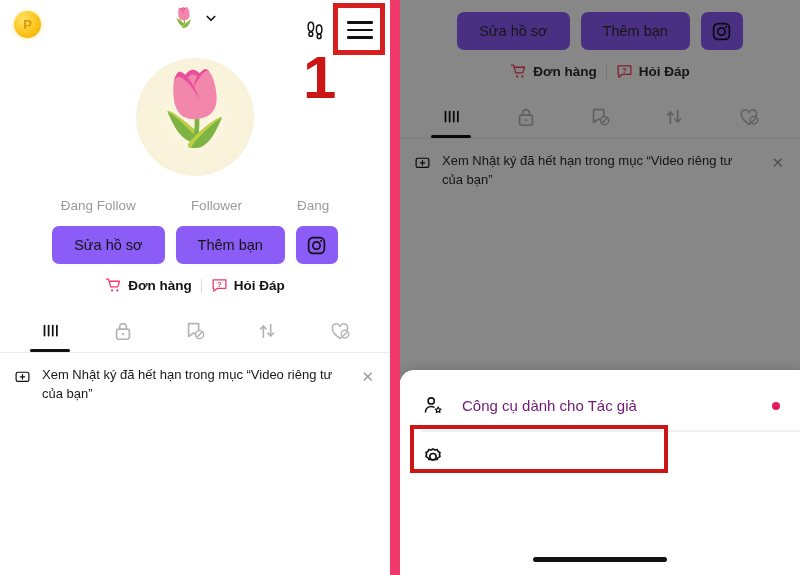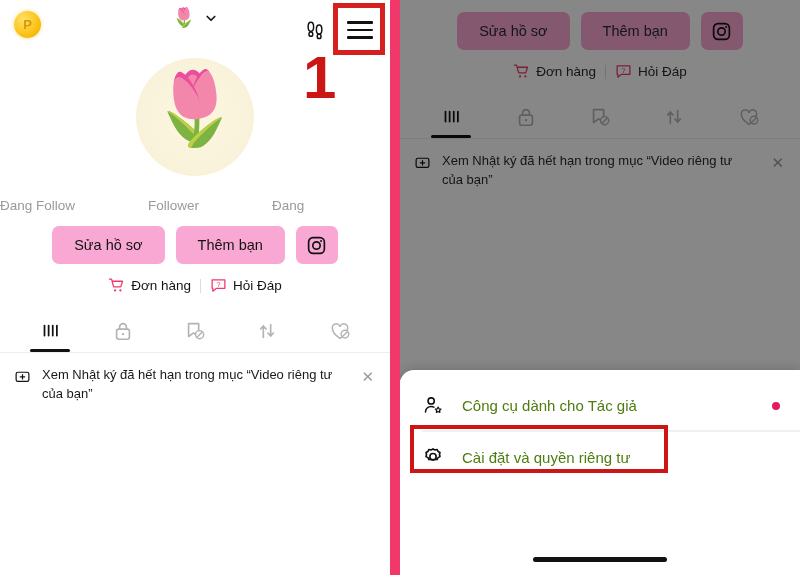--- a/index.html
+++ b/index.html
@@ -52,35 +52,35 @@
   
   .avatar-wrap{display:flex;justify-content:center;margin-top:6px;}
   .avatar{
     width:118px;height:118px;border-radius:50%;
     background:radial-gradient(circle at 50% 50%, #FCF6E0 0%, #FAF3DC 60%, #F6EED1 100%);
     position:relative;overflow:hidden;
   }
   .tulip-big{position:absolute;left:0;right:0;top:14px;text-align:center;font-size:72px;line-height:1;}
 
   
-  .stats{display:flex;gap:73px;margin-top:22px;}
+  .stats{display:flex;justify-content:center;gap:55px;margin-top:22px;}
   .stats span{font-size:13.5px;color:#9a9a9a;}
 
   
   .actions{display:flex;justify-content:center;gap:11px;margin-top:13px;}
   .btn{
-    background:#f9a8d4;border-radius:7px;height:38px;
+    background:#8b5cf6;border-radius:7px;height:38px;
     display:flex;align-items:center;justify-content:center;
     font-size:14.5px;color:#131313;padding:0 22px;border:none;
   }
   .btn.sq{width:42px;padding:0;}
 
   
   .links{display:flex;justify-content:center;align-items:center;gap:9px;margin-top:13px;}
-  .link{display:flex;align-items:center;gap:6px;font-size:13.5px;color:#141414;font-weight:normal;}
+  .link{display:flex;align-items:center;gap:6px;font-size:13.5px;color:#141414;font-weight:bold;}
   .vbar{width:1px;height:14px;background:#dcdcdc;}
 
   
   .tabs{display:flex;justify-content:space-around;align-items:flex-end;margin-top:18px;padding:0 14px;height:40px;}
   .tab{display:flex;flex-direction:column;align-items:center;gap:7px;width:52px;}
   .tab .ul{width:40px;height:2.6px;background:#111;border-radius:2px;}
   .tab .ul.off{background:transparent;}
   .tabsep{height:1px;background:#ededed;margin-top:0px;}
 
   
@@ -95,21 +95,21 @@
   .panel.right .btn,
   .panel.right .link{color:#2a2a2a;}
 
   
   .sheet{
     position:absolute;left:0;right:0;bottom:0;height:205px;background:#fff;
     border-top-left-radius:14px;border-top-right-radius:0;
     box-shadow:0 -3px 9px rgba(0,0,0,.12);z-index:10;
   }
   .mi{display:flex;align-items:center;gap:18px;height:50px;padding:0 0 0 22px;position:relative;}
-  .mi .lbl{font-size:15px;color:#4d7c0f;}
+  .mi .lbl{font-size:15px;color:#701a75;}
   .mi .dot{position:absolute;right:20px;top:22px;width:8px;height:8px;border-radius:50%;background:#E31B60;}
   .mi-sep{height:1px;background:#f0f0f0;margin-left:22px;}
   .hl-box{
     position:absolute;left:10px;top:-7px;width:258px;height:48px;
     border:4px solid #CC1515;box-sizing:border-box;pointer-events:none;
   }
   .home-ind{
     position:absolute;left:50%;transform:translateX(-50%);bottom:13px;
     width:134px;height:5px;border-radius:3px;background:#111;
   }
@@ -385,21 +385,20 @@
       <div class="mi-sep"></div>
 
       <div style="position:relative;">
         <div class="mi">
           <span>
             <svg width="22" height="22" viewBox="0 0 24 24">
               <path d="M12 3.2l2.1 1.1 2.3-.5 1.1 2.1 2.1 1.1-.5 2.3.5 2.3-2.1 1.1-1.1 2.1-2.3-.5-2.1 1.1-2.1-1.1-2.3.5-1.1-2.1-2.1-1.1.5-2.3-.5-2.3 2.1-1.1 1.1-2.1 2.3.5z" fill="none" stroke="#111" stroke-width="1.8" stroke-linejoin="round"></path>
               <circle cx="12" cy="11.6" r="3.4" fill="#fff" stroke="#111" stroke-width="1.8"></circle>
             </svg>
           </span>
-          <span class="lbl">Cài đặt và quyền riêng tư</span>
         </div>
         <div class="hl-box"></div>
       </div>
 
       <div class="home-ind"></div>
     </div>
 
   </div>
 </div>
 

